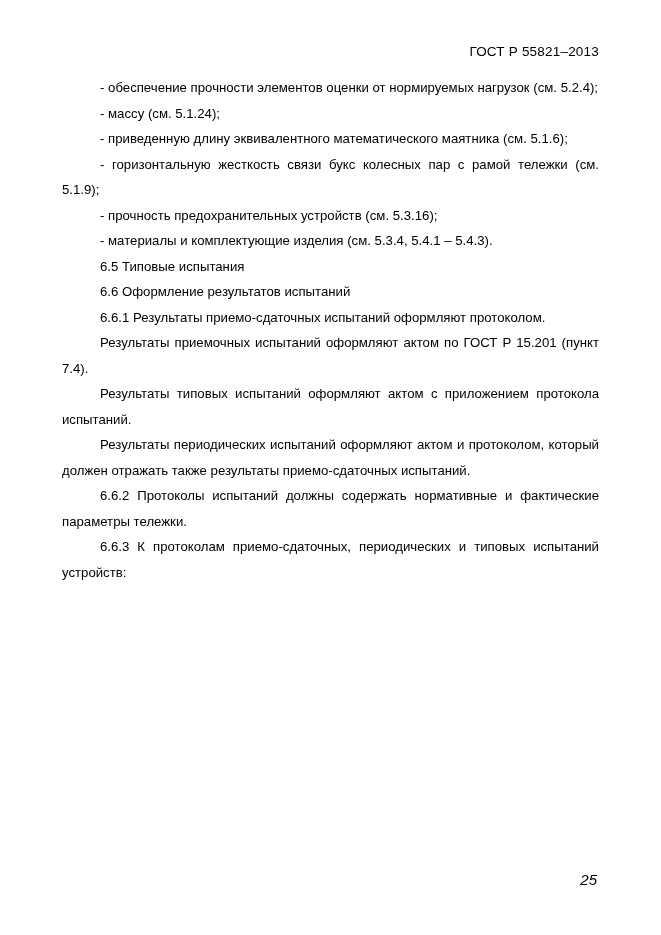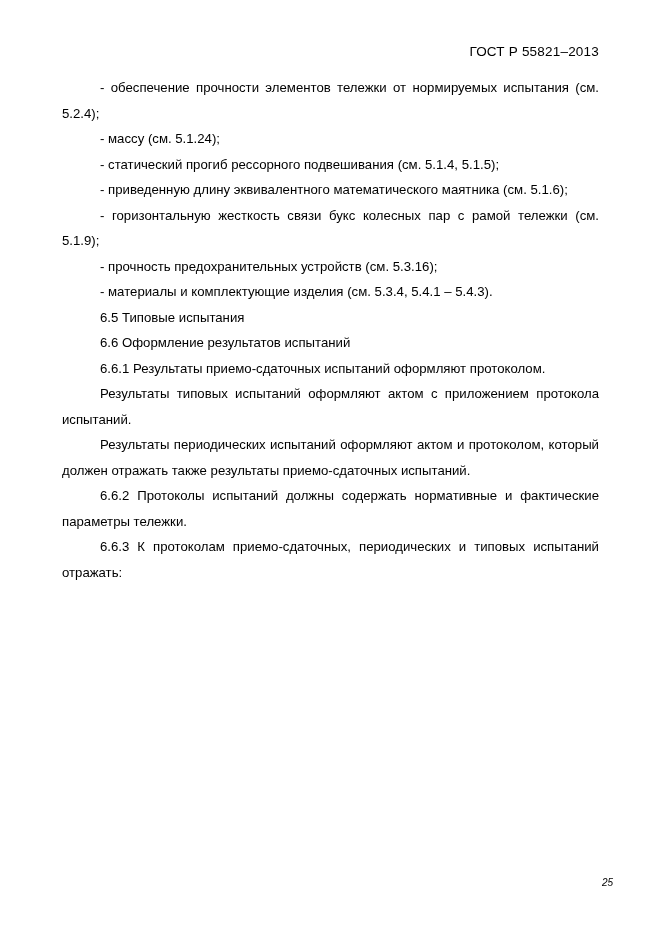--- a/index.html
+++ b/index.html
@@ -46,44 +46,44 @@
   p.indent {
     text-indent: 38px;
   }
   p.heading {
     text-indent: 38px;
     font-weight: normal;
   }
   .pagenum {
     position: absolute;
     bottom: 47px;
-    right: 48px;
-    font-size: 10px;
+    right: 64px;
+    font-size: 15px;
     font-style: italic;
   }
 </style>
 </head>
 <body>
 
 <div class="page">
 
   <div class="header">ГОСТ Р 55821–2013</div>
 
   <div class="content">
-    <p class="indent">- обеспечение прочности элементов тележки от нормируемых испытания (см. 5.2.4);</p>
+    <p class="indent">- обеспечение прочности элементов оценки от нормируемых нагрузок (см. 5.2.4);</p>
     <p class="indent">- массу (см. 5.1.24);</p>
-    <p class="indent">- статический прогиб рессорного подвешивания (см. 5.1.4, 5.1.5);</p>
     <p class="indent">- приведенную длину эквивалентного математического маятника (см. 5.1.6);</p>
     <p class="indent">- горизонтальную жесткость связи букс колесных пар с рамой тележки (см. 5.1.9);</p>
     <p class="indent">- прочность предохранительных устройств (см. 5.3.16);</p>
     <p class="indent">- материалы и комплектующие изделия (см.  5.3.4, 5.4.1 – 5.4.3).</p>
     <p class="heading">6.5 Типовые испытания</p>
     <p class="heading">6.6 Оформление результатов испытаний</p>
     <p class="indent">6.6.1 Результаты приемо-сдаточных испытаний оформляют протоколом.</p>
+    <p class="indent">Результаты приемочных испытаний оформляют актом по ГОСТ Р 15.201 (пункт 7.4).</p>
     <p class="indent">Результаты типовых испытаний оформляют актом с приложением протокола испытаний.</p>
     <p class="indent">Результаты периодических испытаний оформляют актом и протоколом, который должен отражать также результаты приемо-сдаточных испытаний.</p>
     <p class="indent">6.6.2 Протоколы испытаний должны содержать нормативные и фактические параметры тележки.</p>
-    <p class="indent">6.6.3 К протоколам приемо-сдаточных, периодических и типовых испытаний отражать:</p>
+    <p class="indent">6.6.3 К протоколам приемо-сдаточных, периодических и типовых испытаний устройств:</p>
   </div>
 
   <div class="pagenum">25</div>
 
 </div>
 
 </body></html>

